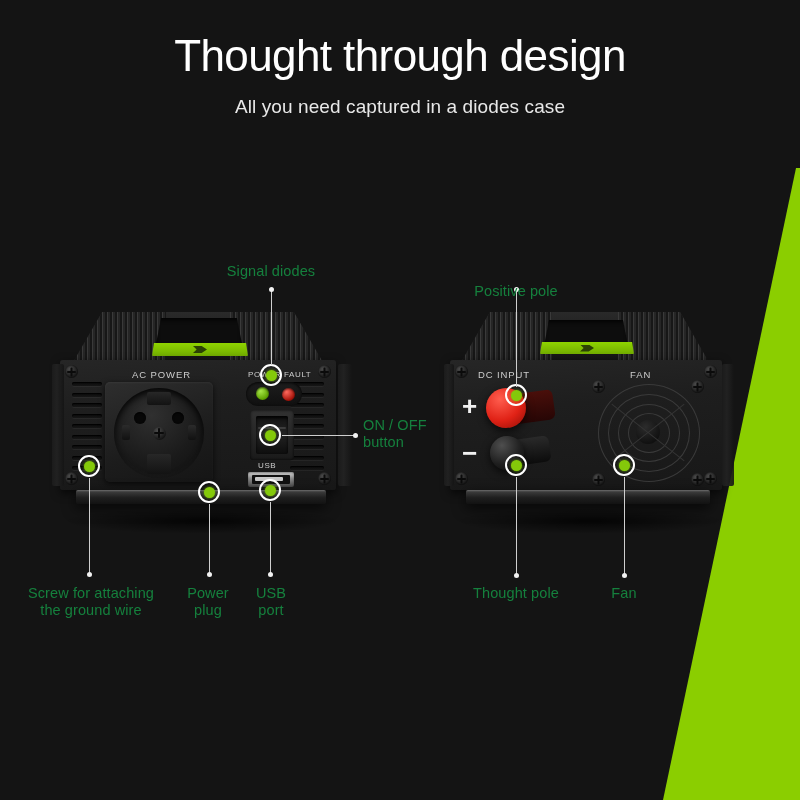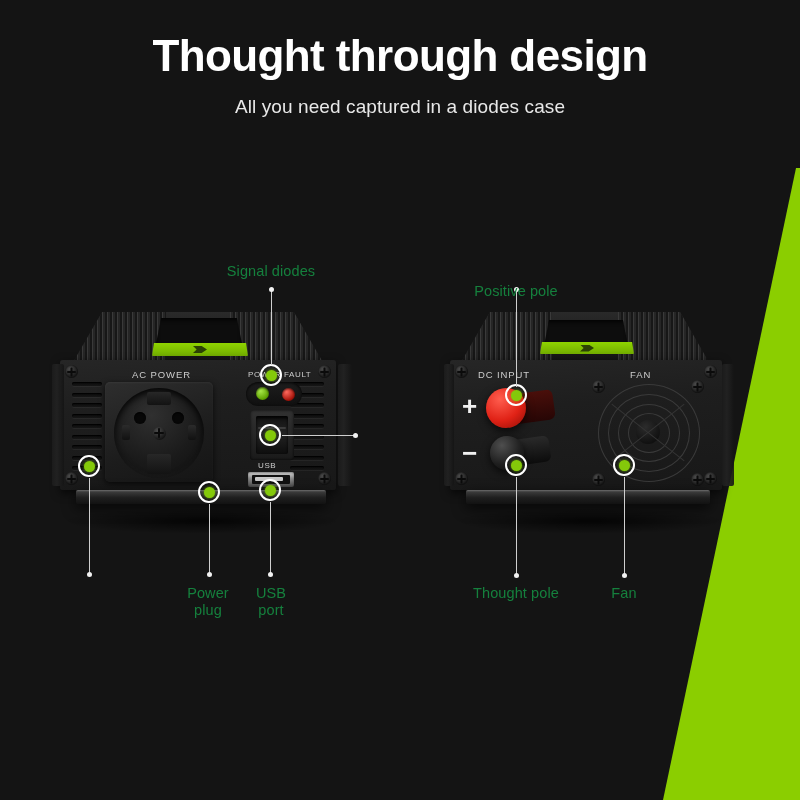--- a/index.html
+++ b/index.html
@@ -12,21 +12,21 @@
   #stage{position:absolute;inset:0;width:800px;height:800px;overflow:hidden;}
 
   
   .bg-dark{position:absolute;inset:0;background:#141414;}
   .bg-green-wedge{position:absolute;top:0;left:0;width:800px;height:800px;}
 
   
   .header{position:absolute;top:0;left:0;width:800px;text-align:center;}
   .title{
     margin:0;padding:0;
-    font-size:44px;font-weight:700;color:#ffffff;
+    font-size:44px;font-weight:400;color:#ffffff;
     letter-spacing:-0.6px;line-height:1;
     position:absolute;top:34px;left:0;width:800px;
   }
   .subtitle{
     margin:0;padding:0;
     font-size:19px;font-weight:400;color:#e8e8e8;
     position:absolute;top:96px;left:0;width:800px;letter-spacing:.1px;
   }
 
   
@@ -429,21 +429,25 @@
   <div class="leader leader-v" style="left:516px;top:477px;height:98px;"></div>
   <div class="leader-dot" style="left:514px;top:573px;"></div>
 
   <div class="leader leader-v" style="left:624px;top:477px;height:98px;"></div>
   <div class="leader-dot" style="left:622px;top:573px;"></div>
 
   <div class="callout" style="left:196px;top:263px;width:150px;">Signal diodes</div>
 
   <div class="callout" style="left:441px;top:263px;width:150px;margin-top:20px;">Positive pole</div>
 
-
+  <div class="callout" style="left:363px;top:417px;width:90px;text-align:left;">ON / OFF
+button</div>
+
+  <div class="callout" style="left:8px;top:585px;width:166px;">Screw for attaching
+the ground wire</div>
 
   <div class="callout" style="left:177px;top:585px;width:62px;text-align:center;">Power
 plug</div>
 
   <div class="callout" style="left:246px;top:585px;width:50px;">USB
 port</div>
 
   <div class="callout" style="left:452px;top:585px;width:128px;">Thought pole</div>
 
   <div class="callout" style="left:594px;top:585px;width:60px;">Fan</div>

